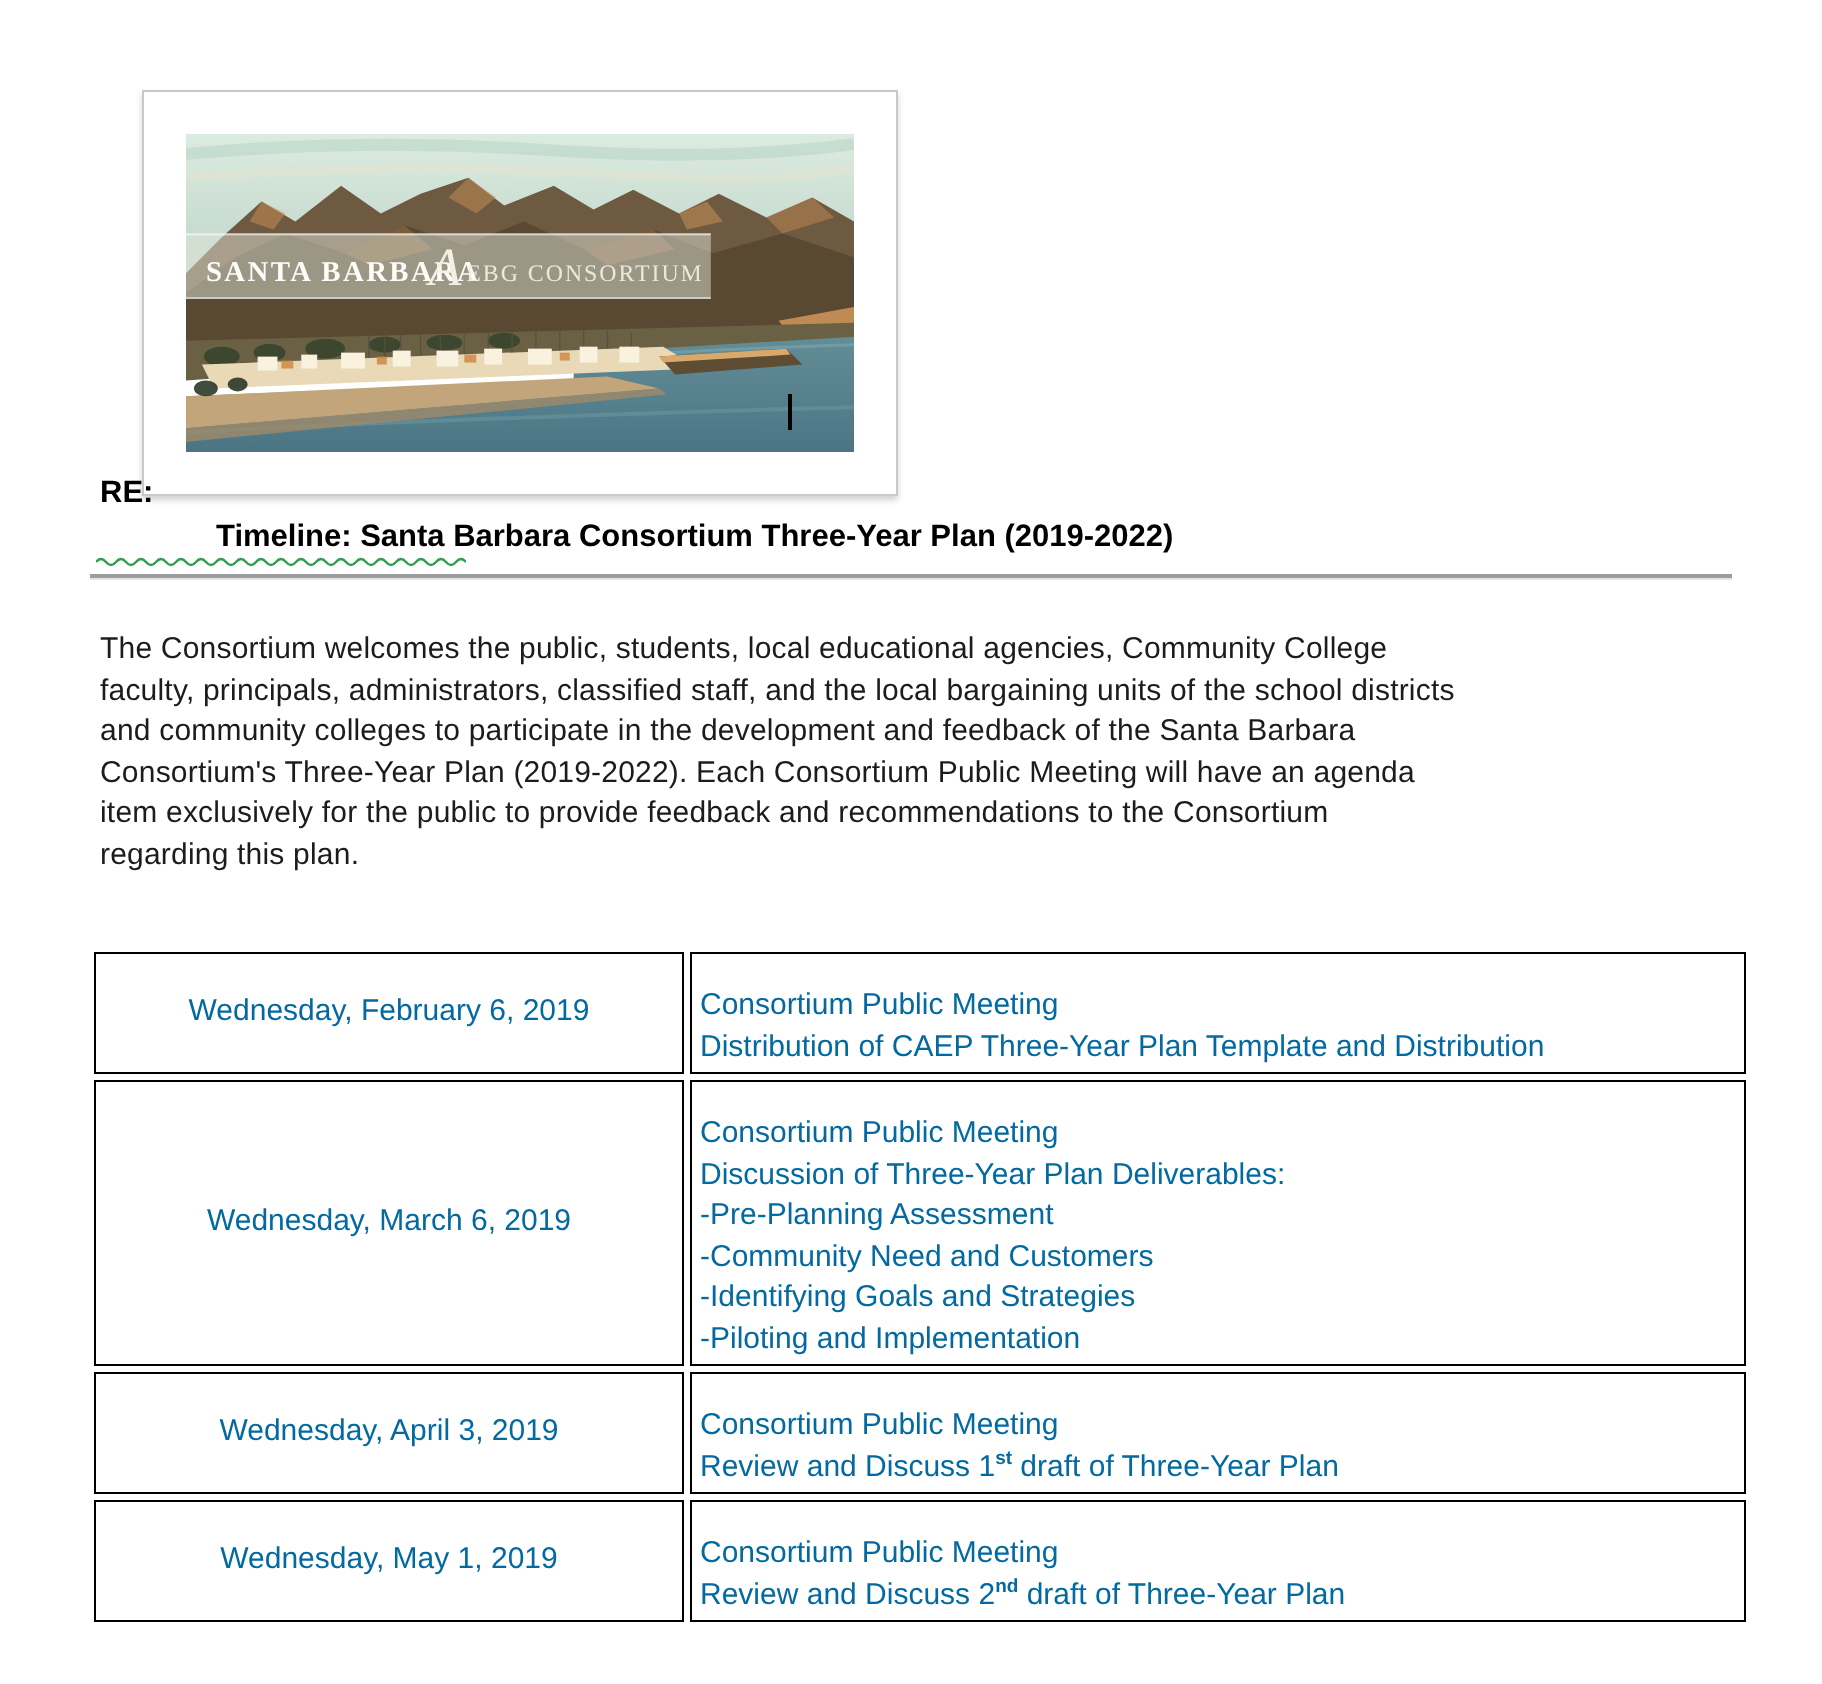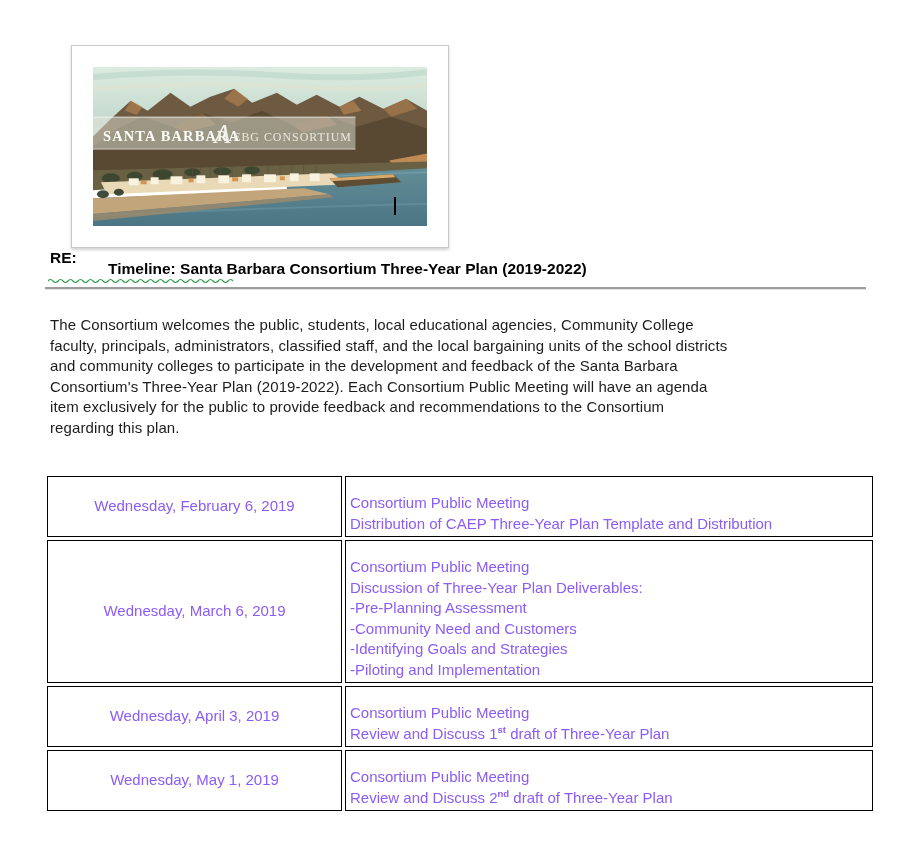--- a/index.html
+++ b/index.html
@@ -17,21 +17,21 @@
     margin-left:21px;
   }
   .banner-frame svg { display:block; width:334px; height:159px; }
   .caret-mark { position:absolute; left:394px; top:197px; width:2px; height:18px; background:#000; }
 
   
   .re-block {
     position:absolute; left:50px; top:236px; width:820px;
     font-weight:bold; font-size:15.5px; line-height:22px; color:#000;
   }
-  .re-row { display:flex;align-items:center; }
+  .re-row { display:flex; }
   .re-label { width:58px; flex:0 0 58px; }
   .re-subject { flex:1; }
   .squiggle { position:absolute; left:48px; top:278px; width:185px; height:6px; }
   .squiggle path { fill:none; stroke-width:1.2; }
 
   
   .rule {
     position:absolute; left:45px; top:287px; width:821px; height:2px;
     background:#9c9c9c; border-bottom:1px solid #e4e4e4;
   }
@@ -40,21 +40,21 @@
   .intro {
     position:absolute; left:50px; top:315px; width:830px;
     font-size:15px; line-height:20.6px; color:#1c1c1c;
     white-space:pre-line; letter-spacing:0.1px;
   }
 
   
   table.schedule {
     position:absolute; left:44px; top:473px;
     border-collapse:separate; border-spacing:3px;
-    font-size:15px; line-height:20.5px; color:#8b5cf6;
+    font-size:15px; line-height:20.5px; color:#0369a1;
   }
   table.schedule td { border:1px solid #000; background:#fff; }
   td.date-cell { width:289px; text-align:center; vertical-align:middle; padding:1px 2px; }
   td.details-cell { width:519px; vertical-align:top; padding:16px 3px 2px 4px; }
   td.details-cell sup { font-size:9.5px; vertical-align:super; line-height:0;font-weight:bold; }
 </style>
 </head>
 <body>
 
 <div class="page">

